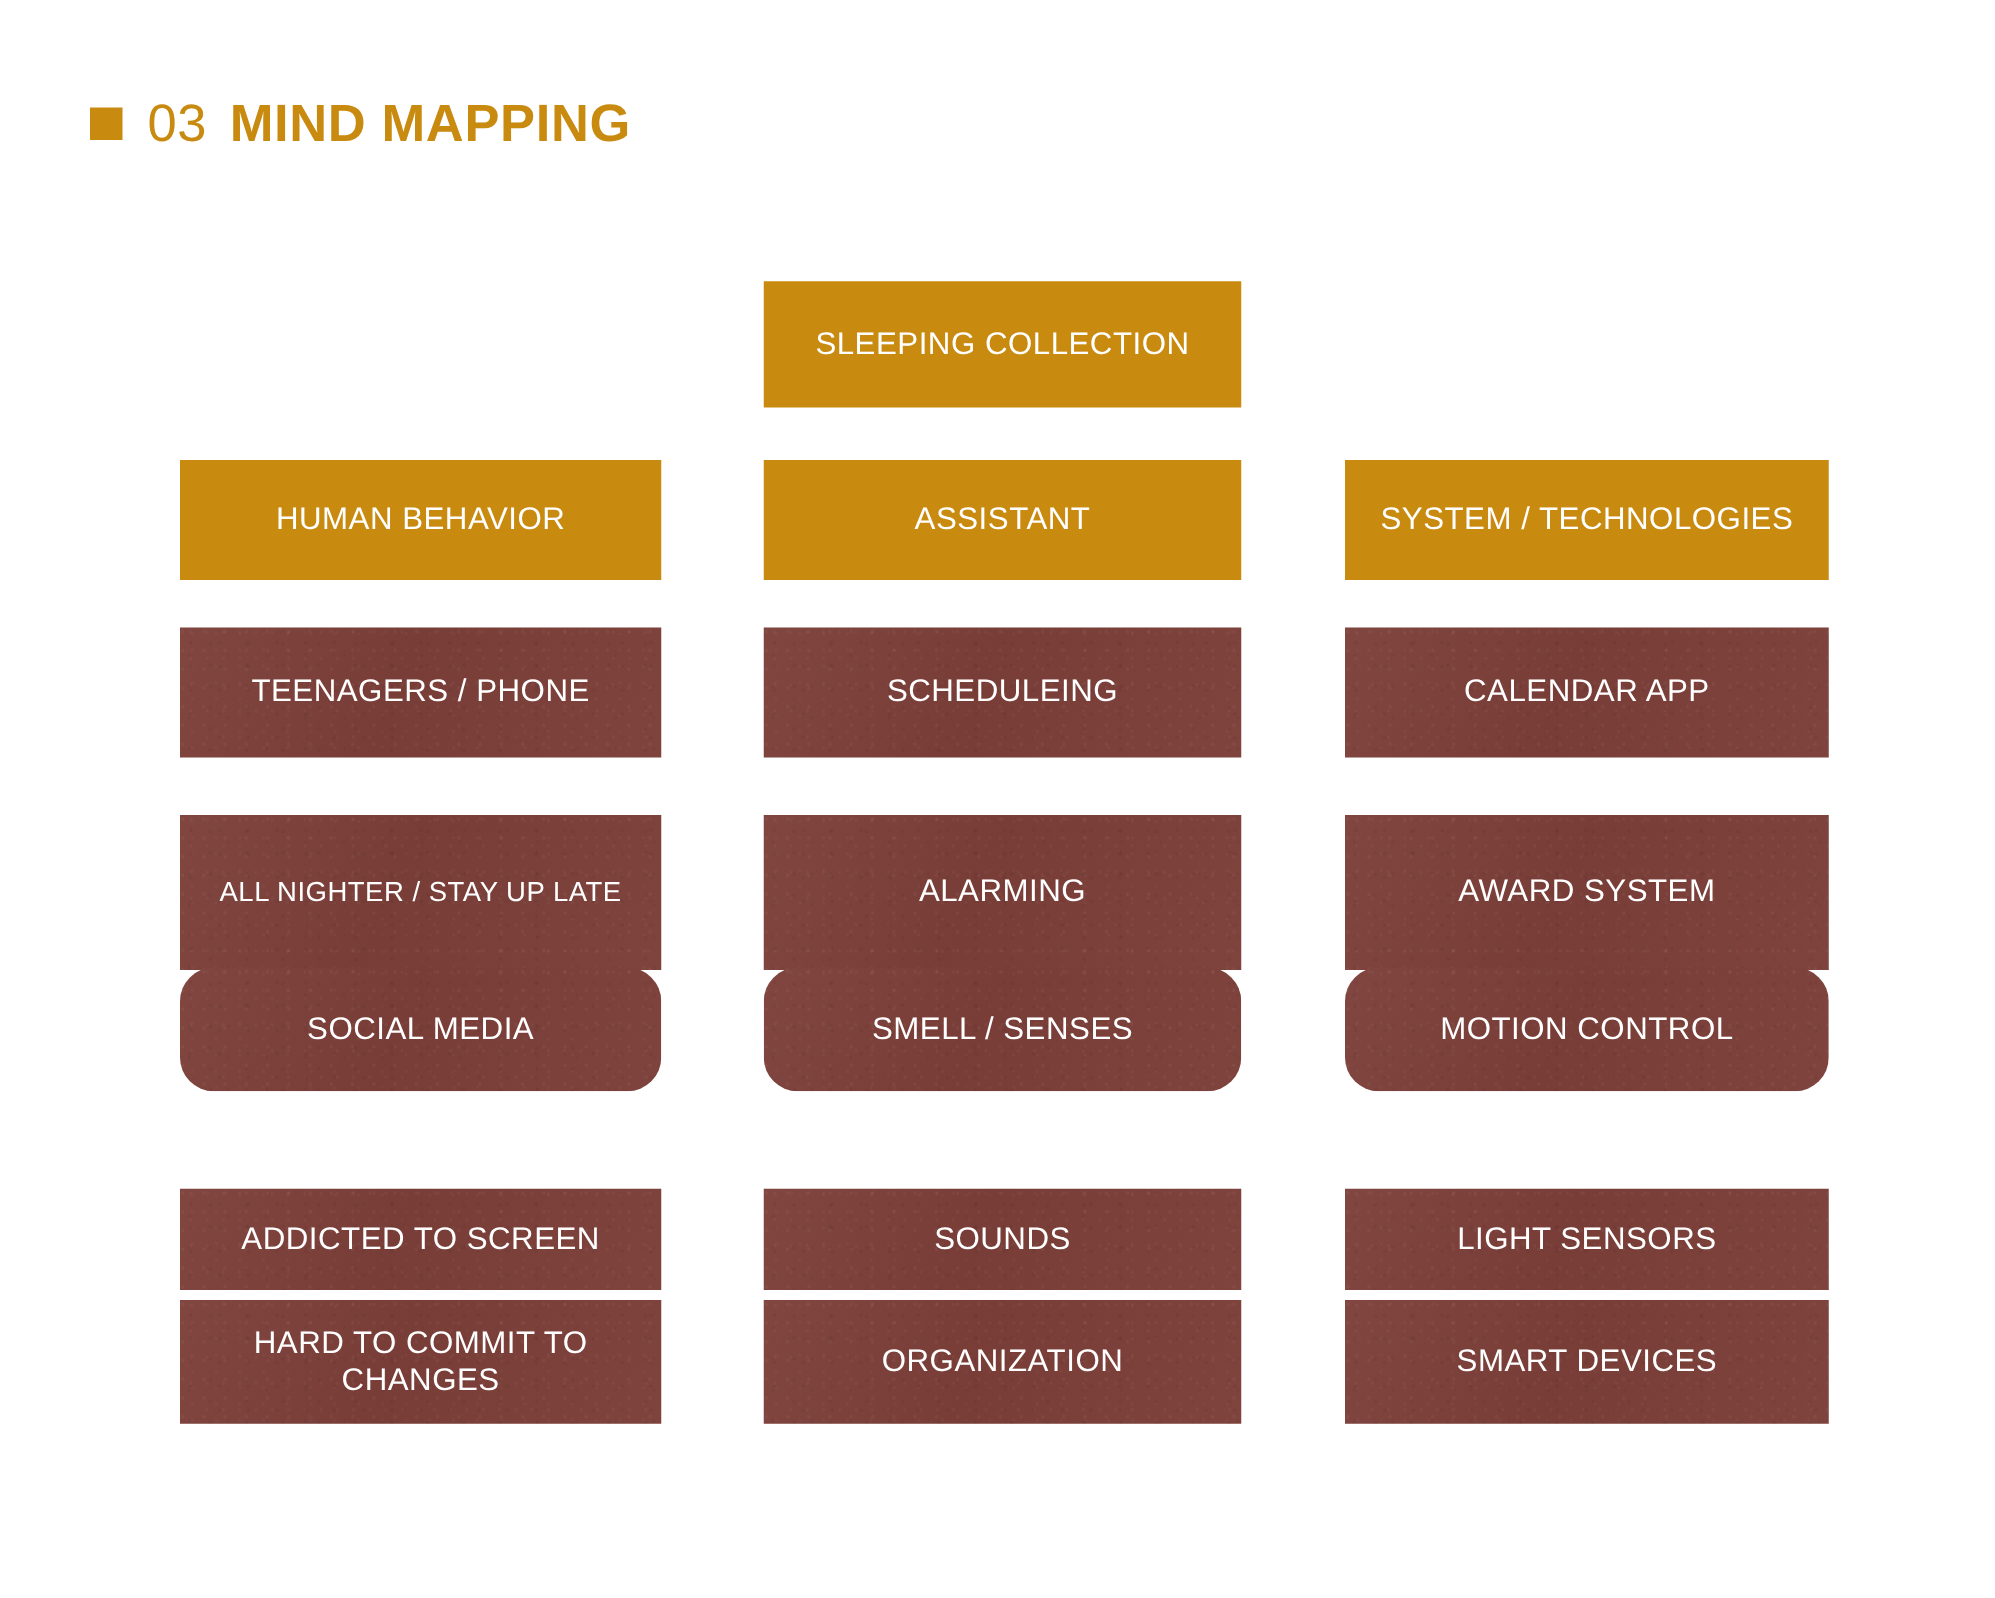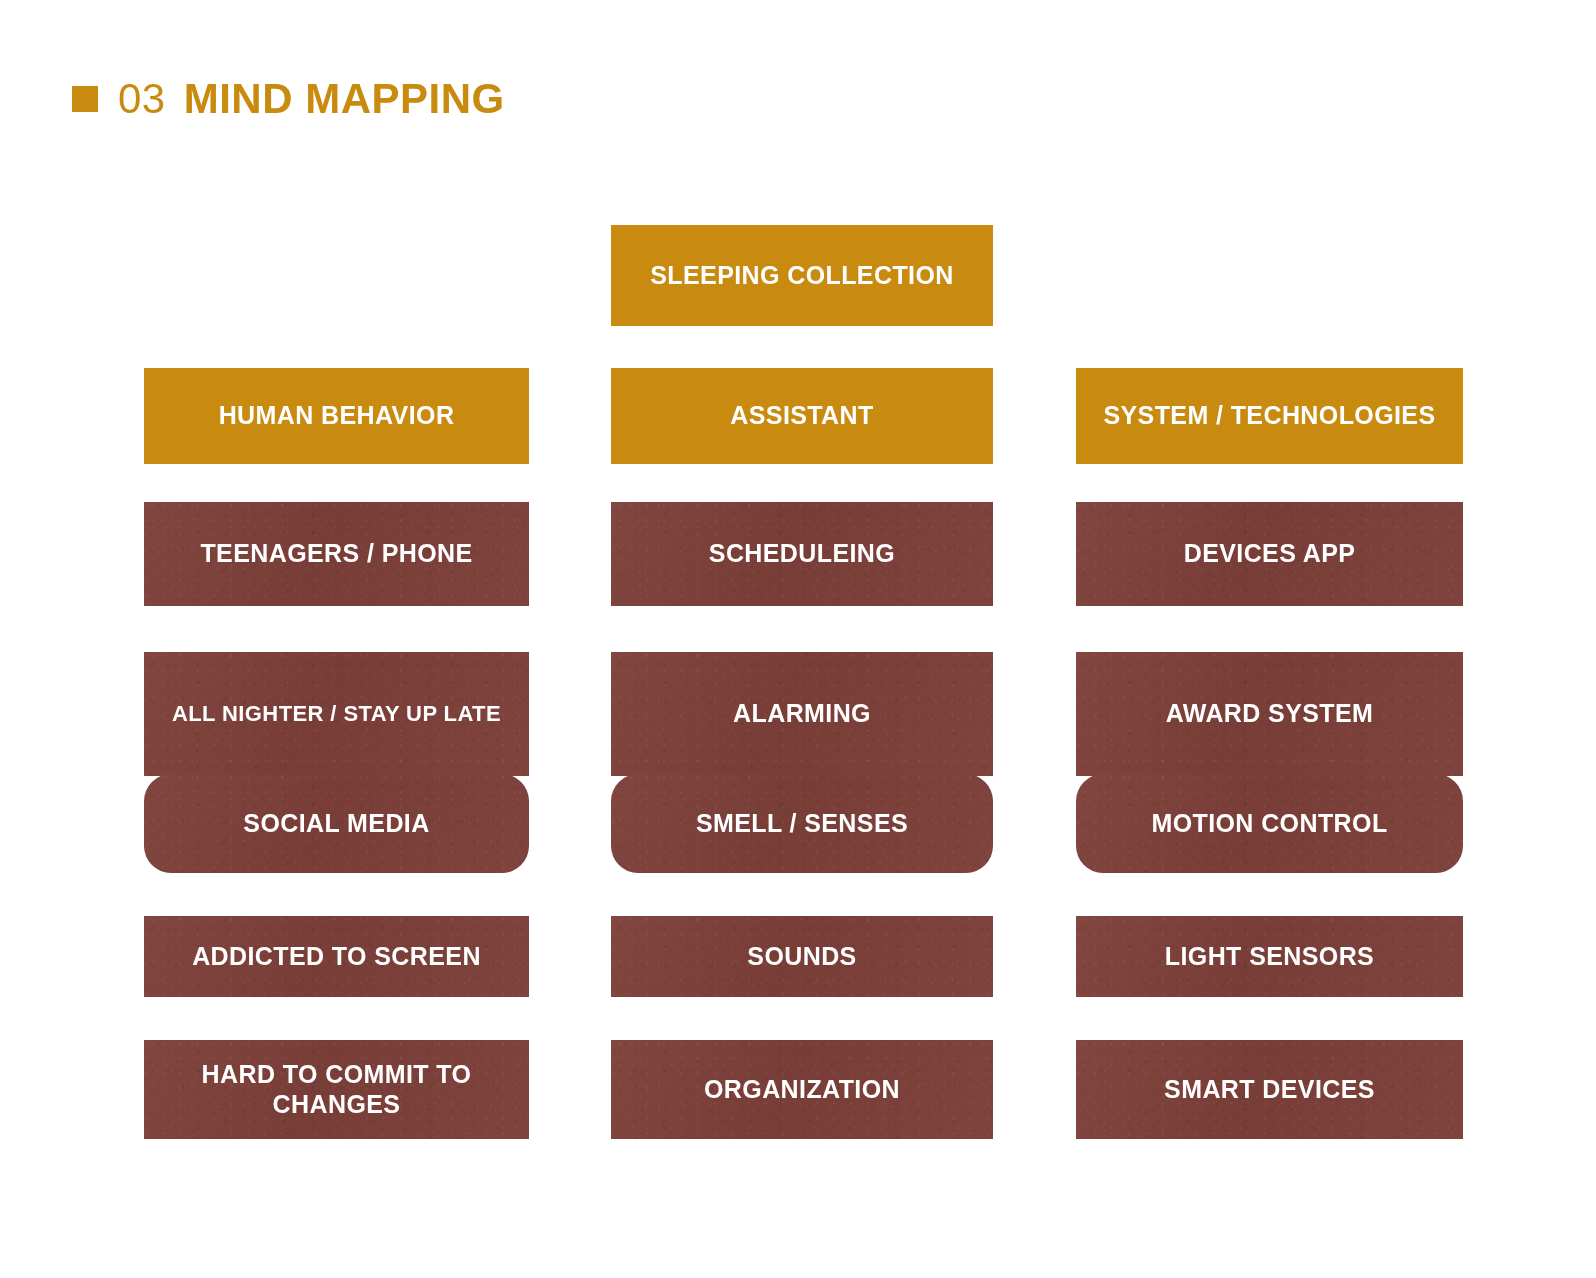--- a/index.html
+++ b/index.html
@@ -60,21 +60,21 @@
     height: 1278px;
   }
 
   .node {
     position: absolute;
     display: flex;
     align-items: center;
     justify-content: center;
     text-align: center;
     color: #ffffff;
-    font-weight: 700;
+    font-weight: 400;
     letter-spacing: 0.4px;
     box-sizing: border-box;
     padding: 4px 6px;
     line-height: 1.18;
   }
 
   .node.root,
   .node.branch {
     background: #c98a10;
     font-size: 25px;
@@ -101,21 +101,21 @@
   .col-left   { left: 144px;  width: 385px; }
   .col-mid    { left: 611px;  width: 382px; }
   .col-right  { left: 1076px; width: 387px; }
 
   
   .row-root   { top: 225px;  height: 101px; }
   .row-branch { top: 368px;  height: 96px;  }
   .row-1      { top: 502px;  height: 104px;  }
   .row-2      { top: 652px;  height: 124px;  }
   .row-3      { top: 774px;  height: 99px; border-radius: 27px;  }
-  .row-4      { top: 916px;  height: 81px;  }
+  .row-4      { top: 951px;  height: 81px;  }
   .row-5      { top: 1040px; height: 99px;  }
 </style>
 </head>
 <body>
 
 <div id="slide-title">
   <span class="bullet-square"></span>
   <span class="title-number">03</span>
   <span class="title-text">MIND MAPPING</span>
 </div>
@@ -133,19 +133,19 @@
   <div class="node leaf col-left row-3">SOCIAL MEDIA</div>
   <div class="node leaf col-left row-4">ADDICTED TO SCREEN</div>
   <div class="node leaf col-left row-5">HARD TO COMMIT TO CHANGES</div>
 
   <div class="node leaf col-mid row-1">SCHEDULEING</div>
   <div class="node leaf col-mid row-2">ALARMING</div>
   <div class="node leaf col-mid row-3">SMELL / SENSES</div>
   <div class="node leaf col-mid row-4">SOUNDS</div>
   <div class="node leaf col-mid row-5">ORGANIZATION</div>
 
-  <div class="node leaf col-right row-1">DEVICES APP</div>
+  <div class="node leaf col-right row-1">CALENDAR APP</div>
   <div class="node leaf col-right row-2">AWARD SYSTEM</div>
   <div class="node leaf col-right row-3">MOTION CONTROL</div>
   <div class="node leaf col-right row-4">LIGHT SENSORS</div>
   <div class="node leaf col-right row-5">SMART DEVICES</div>
 
 </div>
 
 </body></html>

